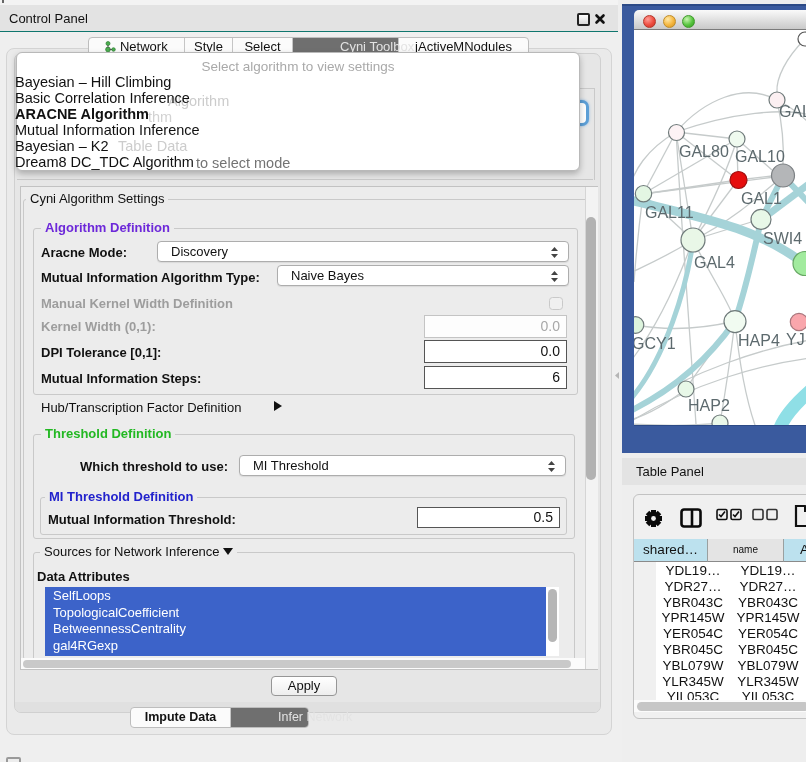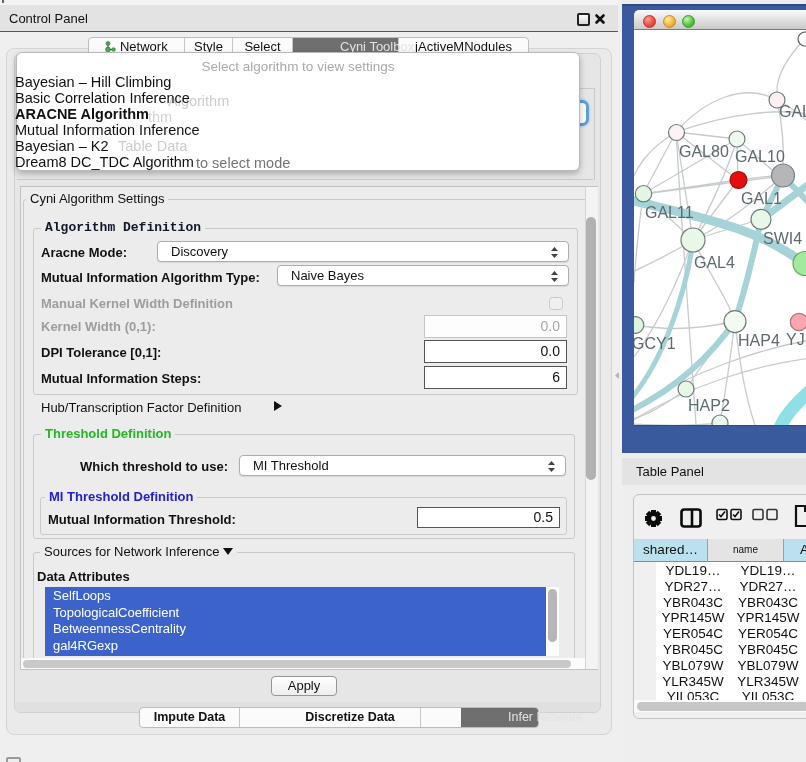--- a/index.html
+++ b/index.html
@@ -38,21 +38,21 @@
 <div class="abs" style="left:594px;top:88px;width:1px;height:92px;background:#c9c9c9;"></div>
 <div class="abs" style="left:560px;top:88px;width:35px;height:1px;background:#c9c9c9;"></div>
 <div class="abs" style="left:17px;top:179px;width:576px;height:1px;background:#c9c9c9;"></div>
 
 <div class="abs" style="left:20px;top:186px;width:578px;height:484px;background:#ececec;border:1px solid #c2c2c2;box-sizing:border-box;"></div>
 
 <div class="gb" style="left:23px;top:199px;width:569px;height:459px;"></div>
 <div class="gbt" style="left:26px;top:192px;">Cyni Algorithm Settings</div>
 
 <div class="gb" style="left:33px;top:228px;width:543px;height:165px;"></div>
-<div class="gbt b" style="left:41px;top:221px;color:#0f172a;font-family:Liberation Mono, monospace;">Algorithm Definition</div>
+<div class="gbt b" style="left:41px;top:221px;color:#6d28d9;">Algorithm Definition</div>
 
 <div class="abs b" style="left:41px;top:245px;">Aracne Mode:</div>
 <div class="combo" style="left:157px;top:241px;width:412px;">Discovery<span class="arr"><svg width="9" height="13">
         <path d="M4.5 1 L8 5 H1 Z" fill="#444"></path>
         <path d="M4.5 12 L1 8 H8 Z" fill="#444"></path>
       </svg></span></div>
 <div class="abs b" style="left:41px;top:270px;">Mutual Information Algorithm Type:</div>
 <div class="combo" style="left:277px;top:265px;width:292px;">Naive Bayes<span class="arr"><svg width="9" height="13">
         <path d="M4.5 1 L8 5 H1 Z" fill="#444"></path>
         <path d="M4.5 12 L1 8 H8 Z" fill="#444"></path>
@@ -93,23 +93,22 @@
 <div class="abs" style="left:21px;top:658px;width:576px;height:11px;background:#fbfbfb;"></div>
 <div class="abs" style="left:23px;top:660px;width:548px;height:8px;background:#c9c9c9;border-radius:4px;"></div>
 
 <div class="abs" style="left:585px;top:187px;width:12px;height:482px;background:#f3f3f3;border-left:1px solid #d5d5d5;"></div>
 <div class="abs" style="left:586px;top:217px;width:10px;height:263px;background:#b2b2b2;border-radius:5px;"></div>
 
 <div class="abs" style="left:15px;top:702px;width:585px;height:10px;background:#e0e0e0;border-radius:0 0 6px 6px;"></div>
 
 <div class="abs" style="left:271px;top:676px;width:66px;height:20px;background:linear-gradient(#ffffff,#eeeeee);border:1px solid #969696;border-radius:4px;box-sizing:border-box;text-align:center;line-height:18px;">Apply</div>
 
-<div class="seg" style="left:139px;top:707px;height:21px;font-size:12.5px;gap:40px;">
+<div class="seg" style="left:130px;top:707px;height:21px;font-size:12.5px;">
 <div style="width:100px;line-height:19px;font-weight:bold;">Impute Data</div>
-<div style="width:141px;line-height:19px;font-weight:bold;">Discretize Data</div>
 <div class="seldark" style="width:77px;line-height:19px;border-radius:0 3px 3px 0;">Infer Network</div>
 </div>
 
 <div class="seg" style="left:88px;top:37px;height:20px;">
 <div style="width:96px;line-height:18px;"><svg width="11" height="11" style="vertical-align:-1px;">
         <circle cx="3" cy="2.5" r="2" fill="#4caf50" stroke="#2e7d32" stroke-width="0.7"></circle>
         <circle cx="3" cy="8.5" r="2.4" fill="#4caf50" stroke="#2e7d32" stroke-width="0.7"></circle>
         <circle cx="8.5" cy="8.5" r="1.8" fill="#4caf50" stroke="#2e7d32" stroke-width="0.7"></circle>
         <path d="M3 4 L3 7 M4.5 8.5 L7 8.5" stroke="#555" stroke-width="1"></path>
       </svg> Network</div>

